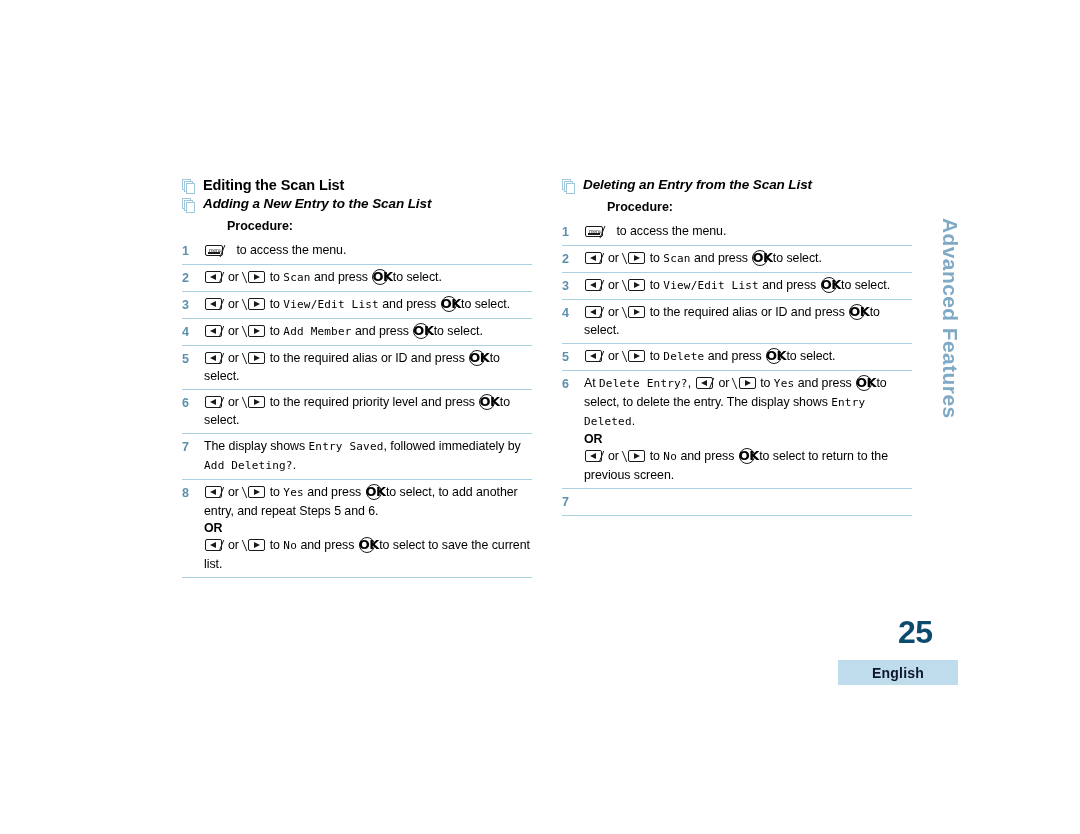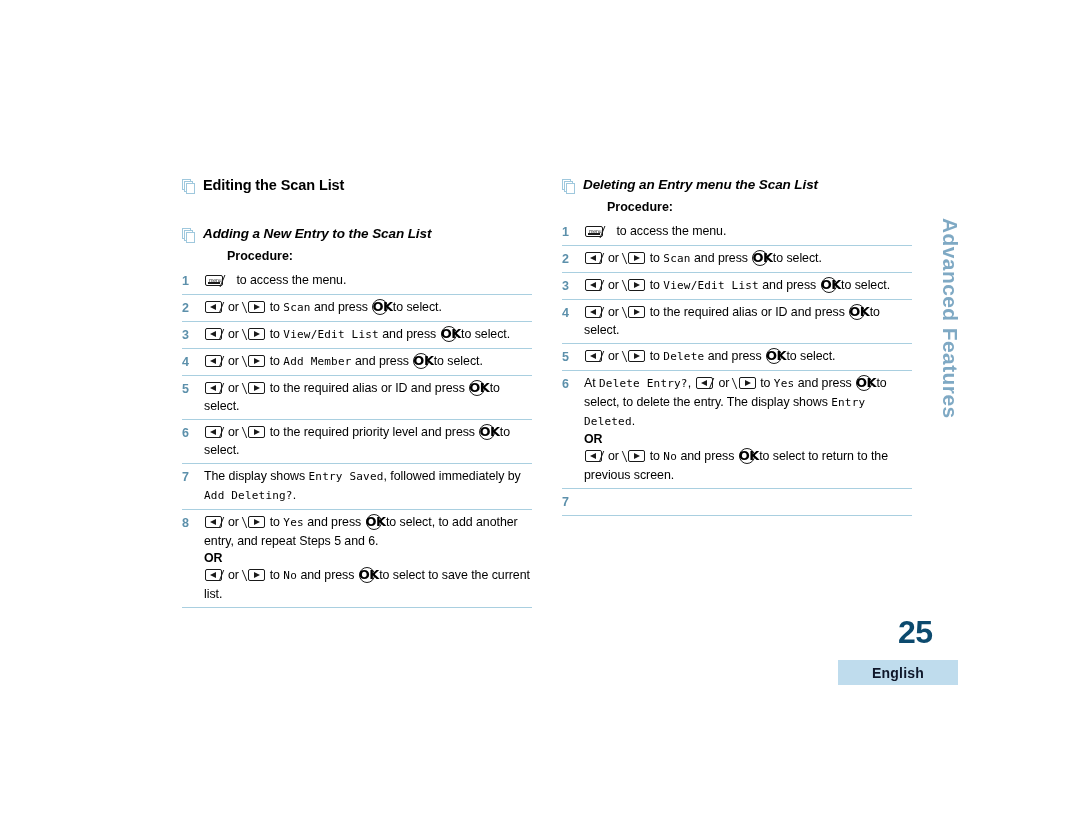--- a/index.html
+++ b/index.html
@@ -27,21 +27,21 @@
   }
   .col-left  { left: 182px; width: 350px; }
   .col-right { left: 562px; width: 350px; }
 
   
   .heading-row {
     display: flex;
     align-items: flex-start;
     gap: 8px;
   }
-  .h1-row { margin-bottom: 33px; }
+  .h1-row { margin-bottom: 3px; }
   .h2-row { margin-bottom: 6px; }
 
   .pages-icon {
     flex: 0 0 auto;
     width: 13px;
     height: 15px;
     position: relative;
     margin-top: 1px;
   }
   .pages-icon i {
@@ -394,21 +394,21 @@
   </div>
 
   <div class="col col-right">
 
     <div class="heading-row h2-row">
       <span class="pages-icon">
           <i></i>
           <i></i>
           <i></i>
         </span>
-      <h2 class="sub">Deleting an Entry menu the Scan List</h2>
+      <h2 class="sub">Deleting an Entry from the Scan List</h2>
     </div>
 
     <p class="procedure">Procedure:</p>
 
     <ol class="steps">
         <li class="first">
           <span class="num">1</span>
           <span class="body"><span class="key key-menu"><span class="box">
                 <span class="lbl">menu</span>
                 <span class="bar"></span>

